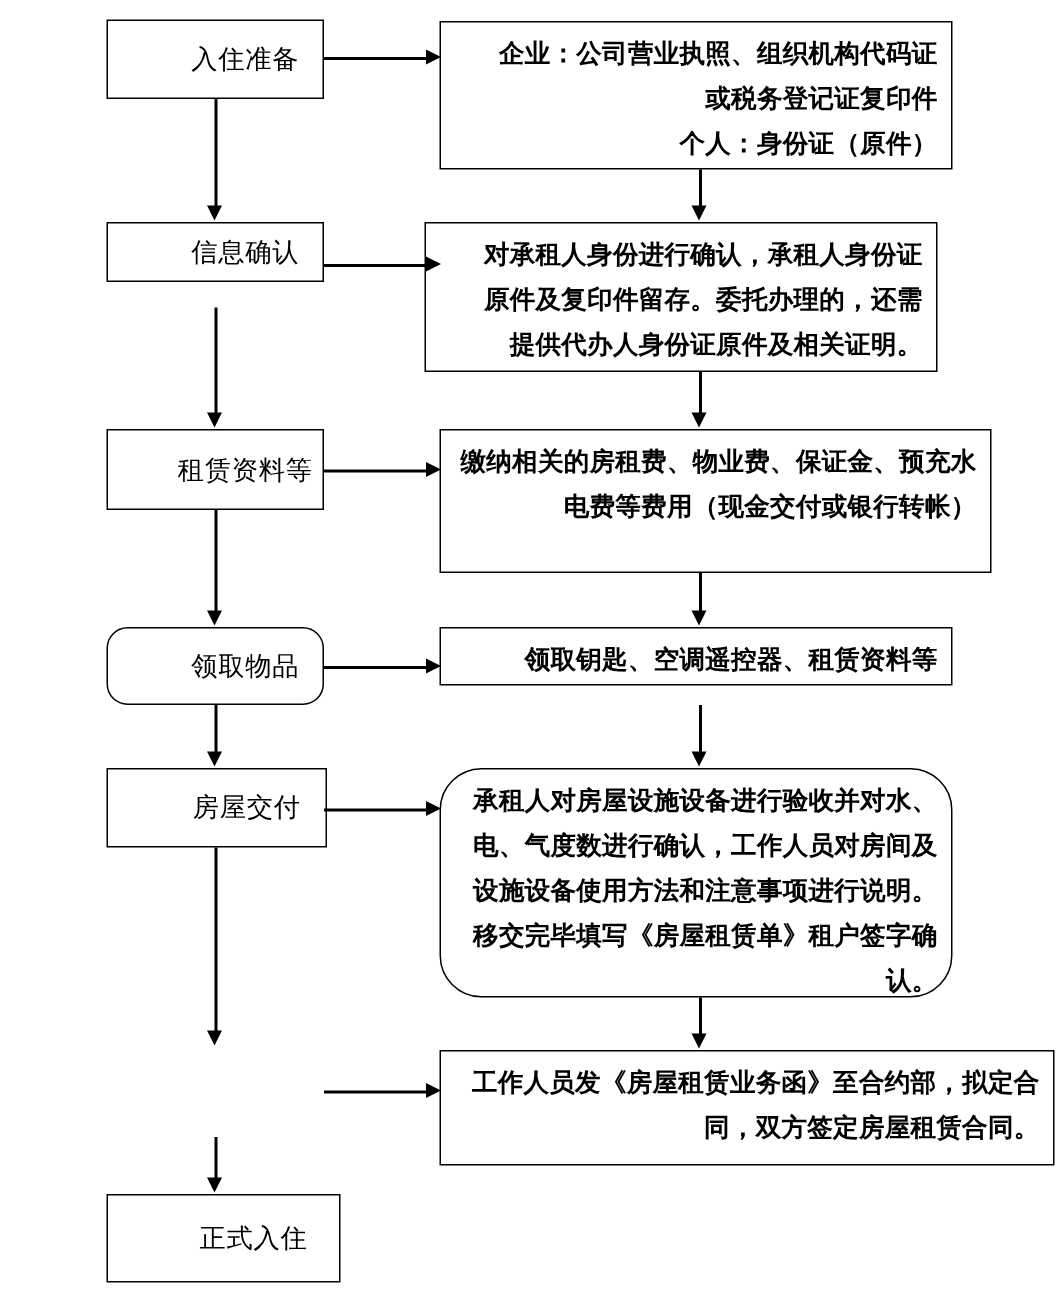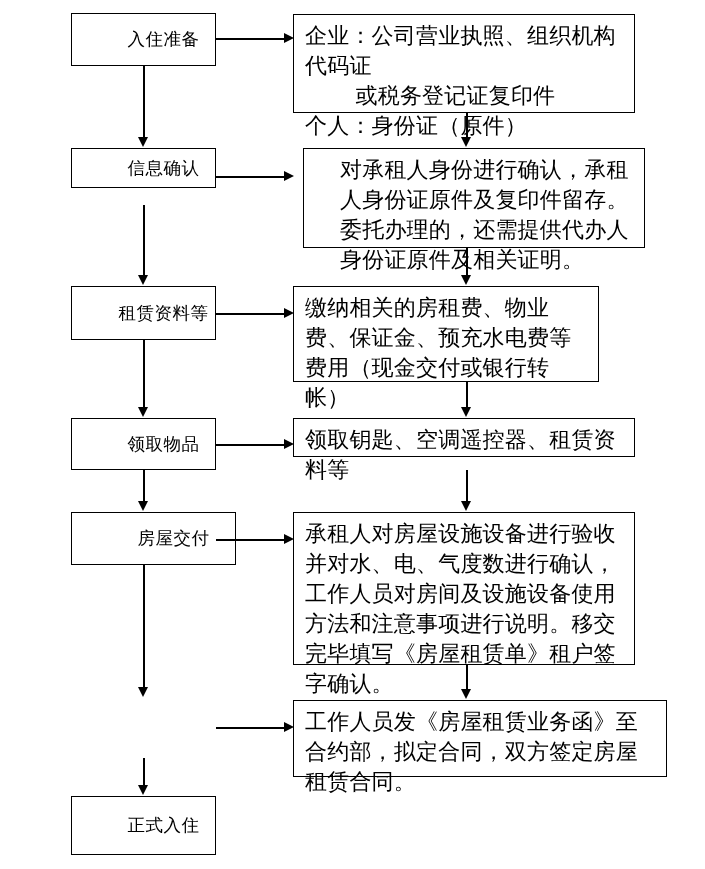--- a/index.html
+++ b/index.html
@@ -33,26 +33,27 @@
     font-size: 17.5px;
     line-height: 1.2;
     letter-spacing: 0.5px;
     white-space: nowrap;
   }
   
   .detail-node {
     padding: 6px 9px 6px 11px;
   }
   .detail-text {
-    font-size: 22px;
+    font-size: 17px;
     line-height: 30px;
     letter-spacing: 0.2px;
-    text-align: left;
+    text-align: right;
     white-space: pre-wrap;
     word-break: break-all;
+    font-weight: bold;
   }
   
   .conn {
     position: absolute;
     background: #000000;
   }
   .conn-v { width: 1.6px; }
   .conn-h { height: 1.6px; }
   .arrow-down {
     position: absolute;
@@ -81,56 +82,56 @@
   </div>
 
   <div class="node step-node" style="left:71px; top:148px; width:145px; height:40px;">
     <span class="step-label">信息确认</span>
   </div>
 
   <div class="node step-node" style="left:71px; top:286px; width:145px; height:54px;">
     <span class="step-label">租赁资料等</span>
   </div>
 
-  <div class="node step-node" style="left:71px; top:418px; width:145px; height:52px;">
+  <div class="node step-node" style="left:71px; top:418px; width:145px; height:52px;border-radius:14px;">
     <span class="step-label">领取物品</span>
   </div>
 
-  <div class="node step-node" style="left:71px; top:512px; width:165px; height:53px;">
+  <div class="node step-node" style="left:71px; top:512px; width:147px; height:53px;">
     <span class="step-label">房屋交付</span>
   </div>
 
 
-  <div class="node step-node" style="left:71px; top:796px; width:145px; height:59px;">
+  <div class="node step-node" style="left:71px; top:796px; width:156px; height:59px;">
     <span class="step-label">正式入住</span>
   </div>
 
   <div class="node detail-node" style="left:293px; top:14px; width:342px; height:99px;">
     <div class="detail-text">企业：公司营业执照、组织机构代码证
         或税务登记证复印件
 个人：身份证（原件）</div>
   </div>
 
-  <div class="node detail-node" style="left:303px; top:148px; width:342px; height:100px;padding-left:36px;">
+  <div class="node detail-node" style="left:283px; top:148px; width:342px; height:100px;padding-left:36px;">
     <div class="detail-text">对承租人身份进行确认，承租人身份证原件及复印件留存。委托办理的，还需提供代办人身份证原件及相关证明。</div>
   </div>
 
-  <div class="node detail-node" style="left:293px; top:286px; width:306px; height:96px;">
+  <div class="node detail-node" style="left:293px; top:286px; width:368px; height:96px;">
     <div class="detail-text">缴纳相关的房租费、物业费、保证金、预充水电费等费用（现金交付或银行转帐）</div>
   </div>
 
   <div class="node detail-node" style="left:293px; top:418px; width:342px; height:39px;">
     <div class="detail-text">领取钥匙、空调遥控器、租赁资料等</div>
   </div>
 
-  <div class="node detail-node" style="left:293px; top:512px; width:342px; height:153px;">
+  <div class="node detail-node" style="left:293px; top:512px; width:342px; height:153px;border-radius:28px;">
     <div class="detail-text">承租人对房屋设施设备进行验收并对水、电、气度数进行确认，工作人员对房间及设施设备使用方法和注意事项进行说明。移交完毕填写《房屋租赁单》租户签字确认。</div>
   </div>
 
-  <div class="node detail-node" style="left:293px; top:700px; width:374px; height:77px;">
+  <div class="node detail-node" style="left:293px; top:700px; width:410px; height:77px;">
     <div class="detail-text">工作人员发《房屋租赁业务函》至合约部，拟定合同，双方签定房屋租赁合同。</div>
   </div>
 
   <div class="conn conn-h" style="left:216px; top:38px;  width:70px;"></div>
   <div class="arrow-right" style="left:284px; top:33px;"></div>
 
   <div class="conn conn-h" style="left:216px; top:176px; width:70px;"></div>
   <div class="arrow-right" style="left:284px; top:171px;"></div>
 
   <div class="conn conn-h" style="left:216px; top:313px; width:70px;"></div>

